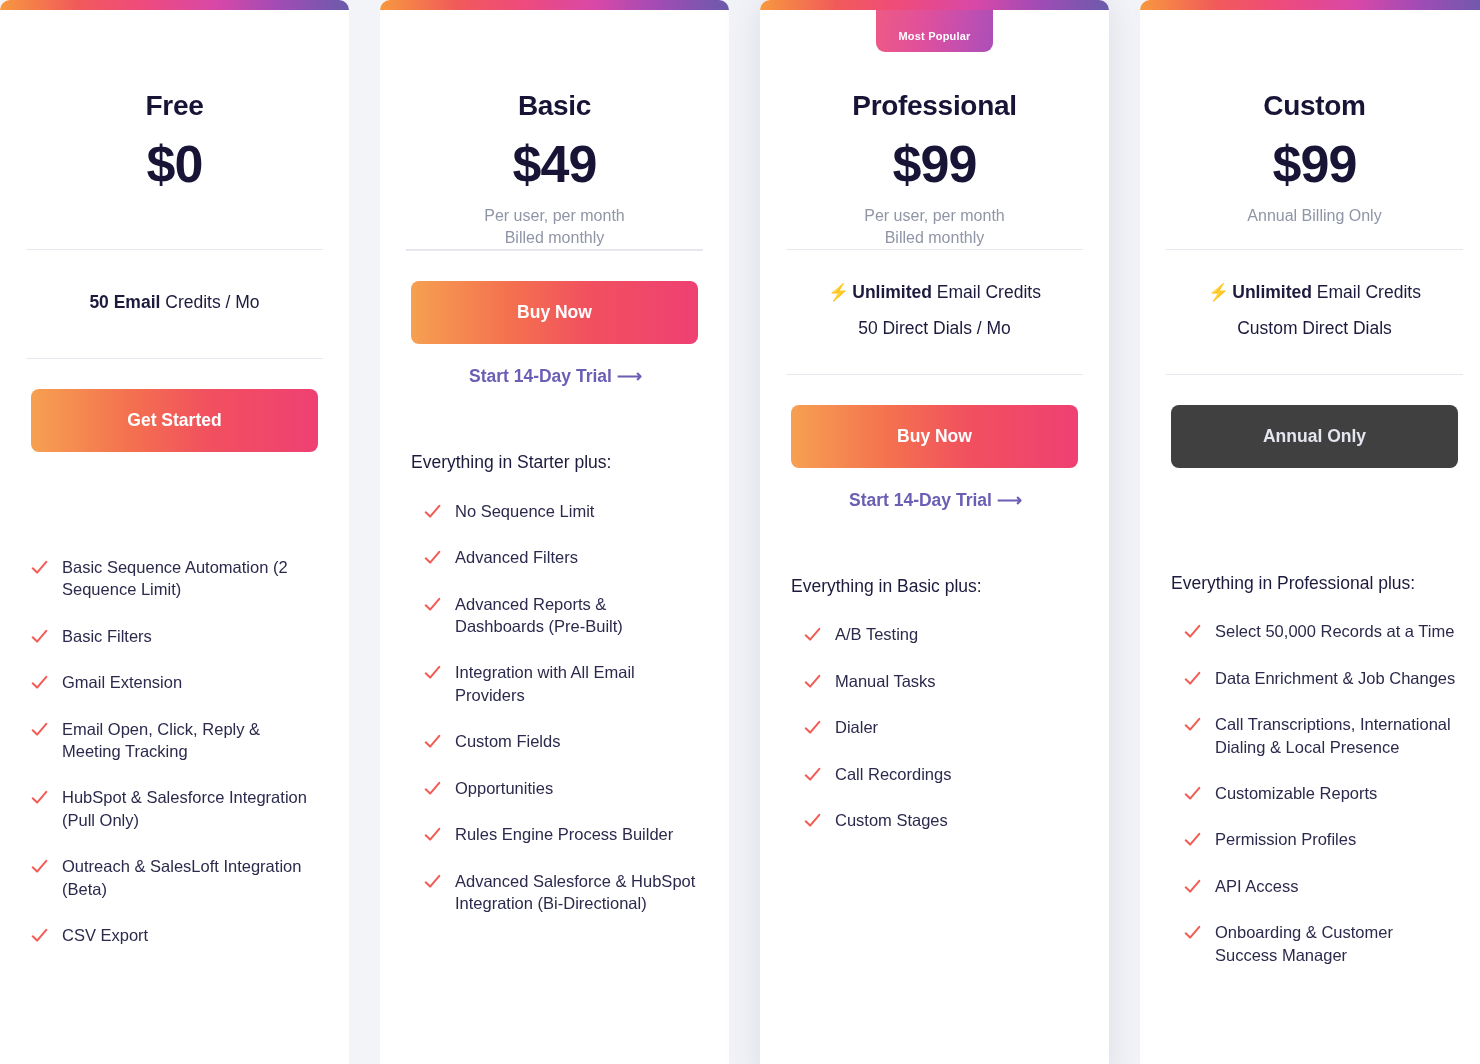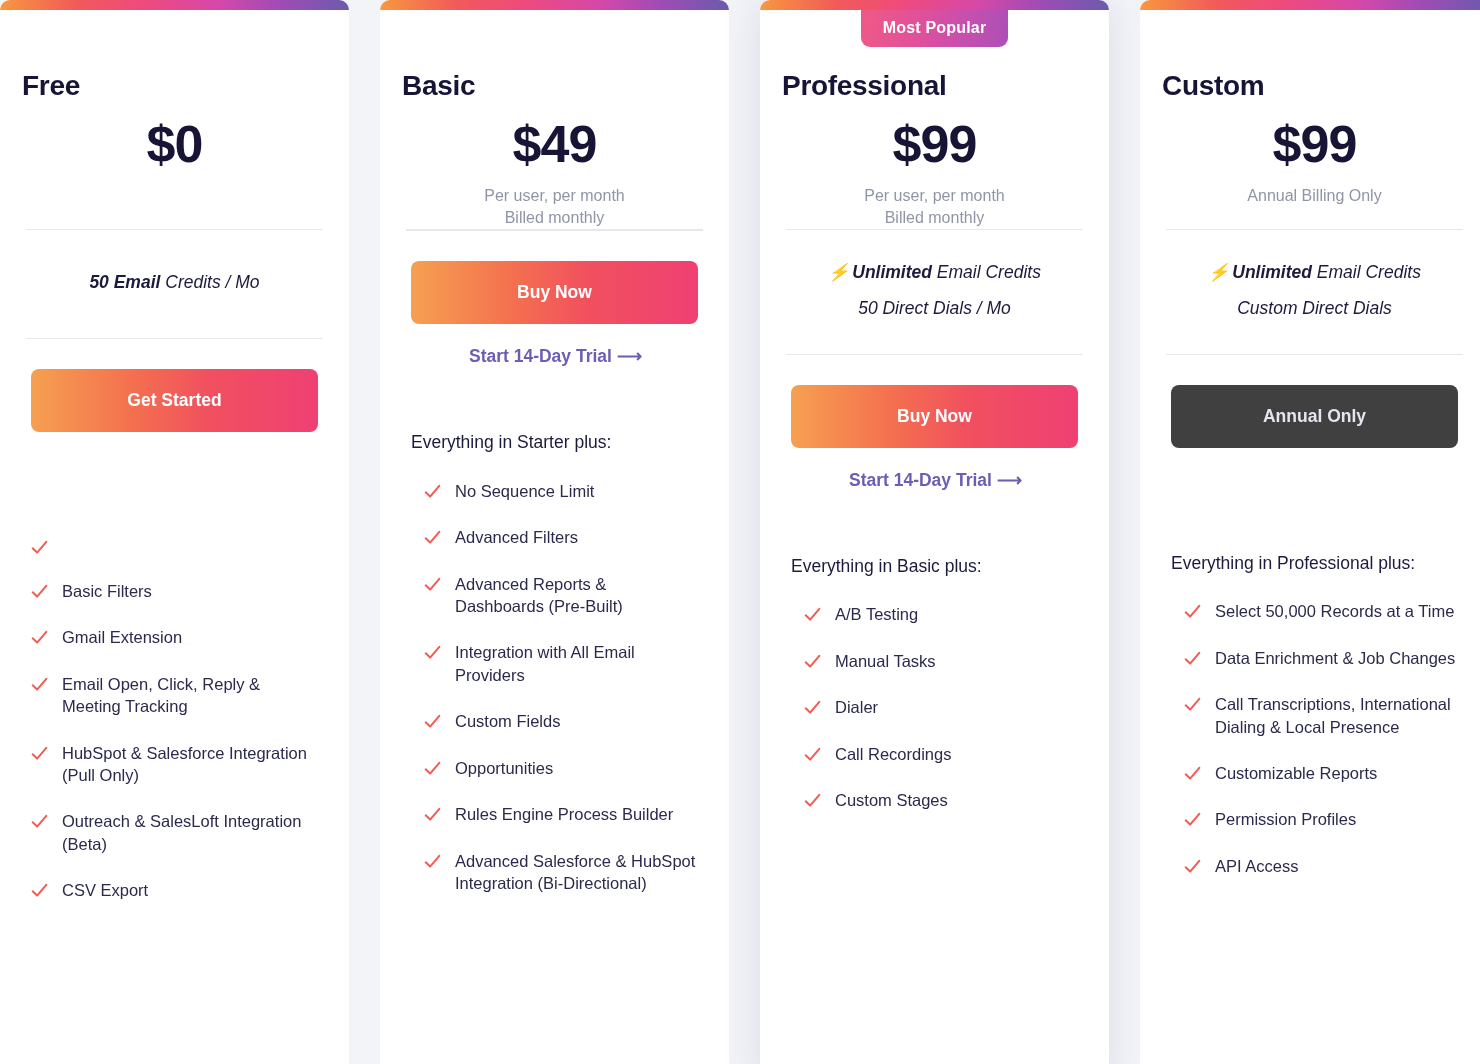--- a/index.html
+++ b/index.html
@@ -63,34 +63,35 @@
     top: 10px;
     left: 0; right: 0;
     display: flex;
     justify-content: center;
     z-index: 5;
   }
 
   .popular-badge {
     background: linear-gradient(100deg, #ee5a85 0%, #e0509b 40%, #c24fb0 75%, #ab4fb8 100%);
     color: #ffffff;
-    font-size: 16px;
+    font-size: 11px;
     font-weight: bold;
     letter-spacing: 0.2px;
-    padding: 9px 22px 10px;
+    padding: 20px 22px 10px;
     border-radius: 0 0 9px 9px;
     white-space: nowrap;
   }
 
   .plan-title {
+    text-align: center;
     font-size: 28px;
     font-weight: bold;
     color: #171436;
     letter-spacing: -0.3px;
-    padding-top: 70px;
+    padding-top: 90px;
   }
 
   .plan-price {
     text-align: center;
     font-size: 52px;
     font-weight: bold;
     color: #171436;
     letter-spacing: -1px;
     line-height: 1.15;
     margin-top: 13px;
@@ -112,21 +113,20 @@
   }
 
   .credits-block {
     text-align: center;
     padding: 32px 0 34px;
     min-height: 108px;
     display: flex;
     flex-direction: column;
     justify-content: center;
     gap: 14px;
-    font-style: italic;
   }
 
   .credits-line {
     font-size: 17.5px;
     color: #1d1b3d;
     line-height: 1.25;
   }
   .credits-line .strong { font-weight: bold; }
   .bolt { font-size: 17px; margin-right: 3px; }
 
@@ -223,20 +223,21 @@
           <div class="spacer-link"></div>
         </div>
         <div class="features">
           <div class="">
             <div class="feature-item">
               <span class="check-icon">
                 <svg viewBox="0 0 20 20" xmlns="http://www.w3.org/2000/svg">
                   <path d="M2 11 L7.2 16 L18 3.4" fill="none" stroke="#f25c54" stroke-width="2.4" stroke-linecap="round" stroke-linejoin="round"></path>
                 </svg>
               </span>
+              <span class="feature-label">Basic Sequence Automation (2 Sequence Limit)</span>
             </div>
             <div class="feature-item">
               <span class="check-icon">
                 <svg viewBox="0 0 20 20" xmlns="http://www.w3.org/2000/svg">
                   <path d="M2 11 L7.2 16 L18 3.4" fill="none" stroke="#f25c54" stroke-width="2.4" stroke-linecap="round" stroke-linejoin="round"></path>
                 </svg>
               </span>
               <span class="feature-label">Basic Filters</span>
             </div>
             <div class="feature-item">
@@ -500,17 +501,25 @@
               <span class="feature-label">Permission Profiles</span>
             </div>
             <div class="feature-item">
               <span class="check-icon">
                 <svg viewBox="0 0 20 20" xmlns="http://www.w3.org/2000/svg">
                   <path d="M2 11 L7.2 16 L18 3.4" fill="none" stroke="#f25c54" stroke-width="2.4" stroke-linecap="round" stroke-linejoin="round"></path>
                 </svg>
               </span>
               <span class="feature-label">API Access</span>
             </div>
+            <div class="feature-item">
+              <span class="check-icon">
+                <svg viewBox="0 0 20 20" xmlns="http://www.w3.org/2000/svg">
+                  <path d="M2 11 L7.2 16 L18 3.4" fill="none" stroke="#f25c54" stroke-width="2.4" stroke-linecap="round" stroke-linejoin="round"></path>
+                </svg>
+              </span>
+              <span class="feature-label">Onboarding &amp; Customer Success Manager</span>
+            </div>
           </div>
         </div>
       </div>
     </div>
   </div>
 
 </body></html>

